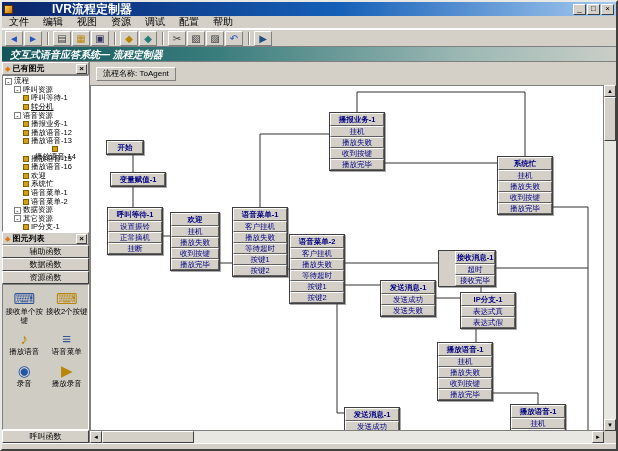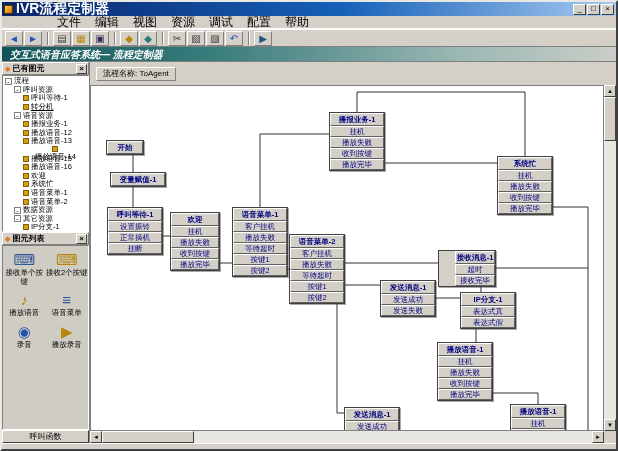--- a/index.html
+++ b/index.html
@@ -2,25 +2,25 @@
 <html><head>
 <meta charset="utf-8">
 <style>
   html,body{margin:0;padding:0;background:#808080;font-family:"Liberation Sans","DejaVu Sans",sans-serif;}
   *{box-sizing:border-box;}
   .window{position:relative;width:618px;height:451px;background:#d4d0c8;
           border:2px solid;border-color:#e8e8e4 #404040 #404040 #e8e8e4;overflow:hidden;}
   
   .titlebar{height:14px;background:linear-gradient(90deg,#0a246a,#1560b8 55%,#a6caf0);display:flex;align-items:center;padding:0 2px;}
   .app-icon{width:9px;height:9px;background:linear-gradient(135deg,#ffd24d,#d07000);border:1px solid #5a3000;margin-right:3px;flex:none;}
-  .title-text{color:#fff;font-weight:bold;font-size:14px;flex:1;white-space:nowrap;overflow:hidden;}
+  .title-text{color:#fff;font-weight:bold;font-size:12px;flex:1;white-space:nowrap;overflow:hidden;margin-left:36px;}
   .tb-btn{width:13px;height:11px;background:#d4d0c8;border:1px solid;border-color:#fff #404040 #404040 #fff;
           font-size:8px;line-height:8px;text-align:center;margin-left:1px;flex:none;}
   
-  .menubar{height:13px;display:flex;align-items:center;font-size:12px;background:#d4d0c8;border-bottom:1px solid #fff;padding-left:48px;}
+  .menubar{height:13px;display:flex;align-items:center;font-size:10px;background:#d4d0c8;border-bottom:1px solid #fff;}
   .menu-item{padding:0 7px;white-space:nowrap;}
   
   .toolbar{height:18px;display:flex;align-items:center;padding:0 3px;background:#d4d0c8;
            border-top:1px solid #fff;border-bottom:1px solid #808080;}
   .tool-btn{width:18px;height:15px;background:#d4d0c8;border:1px solid;border-color:#fff #808080 #808080 #fff;
             font-size:10px;line-height:13px;text-align:center;margin-right:1px;flex:none;}
   .tool-sep{width:2px;height:13px;border-left:1px solid #808080;border-right:1px solid #fff;margin:0 4px;flex:none;}
   
   .banner{height:15px;background:linear-gradient(90deg,#11555a,#3a7d7d 35%,#9cb8b4 75%,#c9cec7);
           color:#fff;font-weight:bold;font-style:italic;font-size:10px;line-height:15px;padding-left:8px;
@@ -200,20 +200,25 @@
             </div>
           </div>
       </div>
 
       <div class="panel panel-palette">
         <div class="panel-header">
           <span class="diamond">◆</span>
           <span>图元列表</span>
           <span class="panel-close">×</span>
         </div>
+        <div id="palette-groups">
+            <div class="group-btn">辅助函数</div>
+            <div class="group-btn">数据函数</div>
+            <div class="group-btn">资源函数</div>
+          </div>
         <div class="icon-area">
           <div class="icon-grid" id="icon-grid">
               <div class="pal-item">
                 <div class="pal-glyph" style="color: rgb(51, 85, 153);">⌨</div>
                 <div>接收单个按键</div>
               </div>
               <div class="pal-item">
                 <div class="pal-glyph" style="color: rgb(184, 134, 11);">⌨</div>
                 <div>接收2个按键</div>
               </div>

